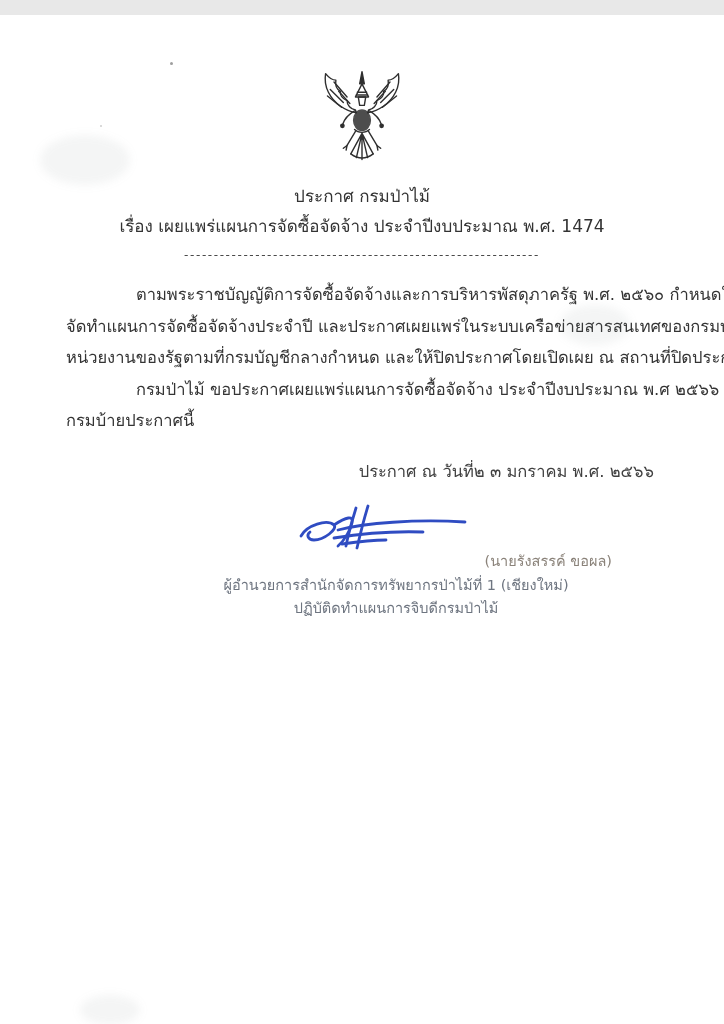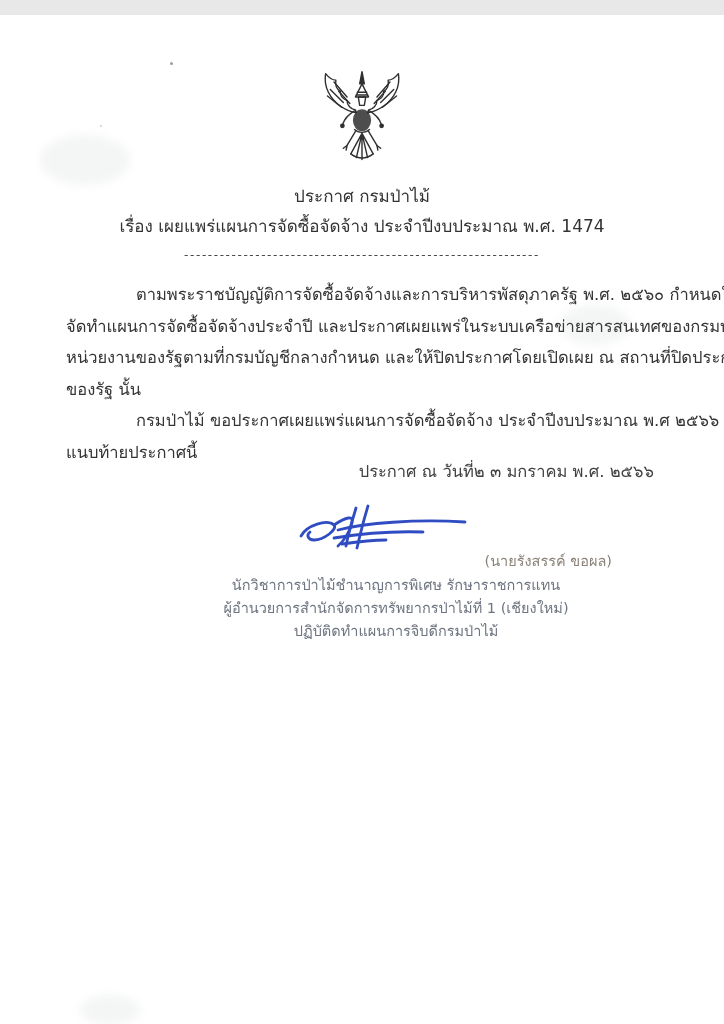--- a/index.html
+++ b/index.html
@@ -131,42 +131,40 @@
     <div>ประกาศ กรมป่าไม้</div>
     <div>เรื่อง เผยแพร่แผนการจัดซื้อจัดจ้าง ประจำปีงบประมาณ พ.ศ. 1474</div>
   </div>
 
   <div class="separator">------------------------------------------------------------</div>
 
   <div class="body-text">
     <div class="body-line indent">ตามพระราชบัญญัติการจัดซื้อจัดจ้างและการบริหารพัสดุภาครัฐ พ.ศ. ๒๕๖๐ กำหนดให้หน่วยงานของรัฐ</div>
     <div class="body-line">จัดทำแผนการจัดซื้อจัดจ้างประจำปี และประกาศเผยแพร่ในระบบเครือข่ายสารสนเทศของกรมบัญชีกลางและของ</div>
     <div class="body-line">หน่วยงานของรัฐตามที่กรมบัญชีกลางกำหนด และให้ปิดประกาศโดยเปิดเผย ณ สถานที่ปิดประกาศของหน่วยงาน</div>
-    <div class="body-line">ของรัฐ นั้น</div>
     <div class="body-line indent">กรมป่าไม้ ขอประกาศเผยแพร่แผนการจัดซื้อจัดจ้าง ประจำปีงบประมาณ พ.ศ ๒๕๖๖ ตามเอกสารที่</div>
-    <div class="body-line">แนบท้ายประกาศนี้</div>
+    <div class="body-line">กรมบ้ายประกาศนี้</div>
   </div>
 
   <div class="date-line">ประกาศ ณ วันที่๒ ๓ มกราคม พ.ศ. ๒๕๖๖</div>
 
   <svg class="signature" viewBox="0 0 180 56" aria-hidden="true">
     <g stroke="#1e3dbd" fill="none" stroke-width="2.8" stroke-linecap="round" stroke-linejoin="round" opacity="0.92">
       <path d="M8 37 C14 26 34 20 41 26 C45 30 31 41 21 41 C15 41 13 36 17 33"></path>
       <path d="M41 26 C53 18 61 16 59 24 C57 32 51 42 45 47"></path>
       <path d="M63 9 C59 22 55 36 53 47"></path>
       <path d="M75 7 C71 20 67 36 64 49"></path>
       <path d="M45 31 C72 24 122 20 172 23"></path>
       <path d="M41 39 C72 34 102 32 130 33"></path>
       <path d="M49 45 C63 43 79 41 93 41"></path>
     </g>
   </svg>
 
   <div class="sign-block">
     <div class="sign-name">(นายรังสรรค์ ขอผล)</div>
-    <div class="sign-pos">นักวิชาการป่าไม้ชำนาญการพิเศษ รักษาราชการแทน</div>
     <div class="sign-pos">ผู้อำนวยการสำนักจัดการทรัพยากรป่าไม้ที่ 1 (เชียงใหม่)</div>
     <div class="sign-pos">ปฏิบัติดทำแผนการจิบดีกรมป่าไม้</div>
   </div>
 
   <div class="speck" style="left:170px;top:47px;width:3px;height:3px;"></div>
   <div class="speck" style="left:100px;top:110px;width:2px;height:2px;opacity:.5;"></div>
   <div class="smudge" style="left:560px;top:290px;width:70px;height:40px;"></div>
   <div class="smudge" style="left:40px;top:120px;width:90px;height:50px;"></div>
   <div class="smudge" style="left:80px;top:980px;width:60px;height:30px;"></div>
 

